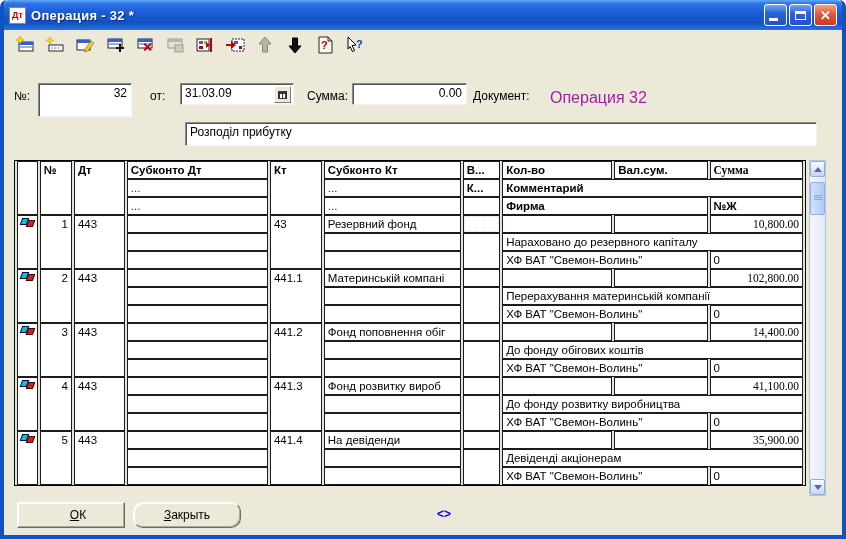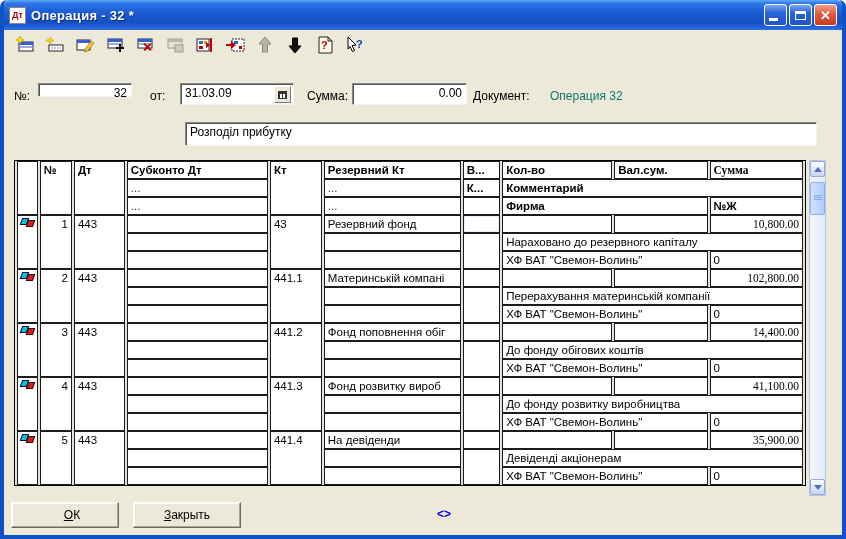--- a/index.html
+++ b/index.html
@@ -38,21 +38,21 @@
   .lbl { position:absolute; font-size:12px; color:#000; }
   .sunken { position:absolute; background:#fff; border:1px solid #888;
             border-bottom-color:#f4f4f4; border-right-color:#f4f4f4;
             box-shadow:inset 1px 1px 0 #555; font-size:12px; padding:2px 4px; }
   .num-right { text-align:right; }
   .cal-btn { position:absolute; width:17px; height:17px; top:2px; right:2px;
       background:#ECE9D8; border:1px solid #fff; border-right-color:#7a7a7a;
       border-bottom-color:#7a7a7a; display:flex; align-items:center; justify-content:center; }
   .cal-glyph { width:9px; height:8px; border:1px solid #333; border-top:3px solid #333;
       background:repeating-linear-gradient(90deg,#333 0 1px,#fff 1px 3px); }
-  .doclink { position:absolute; font-size:12px; color:#0f766e; }
+  .doclink { position:absolute; font-size:16px; color:#a21caf; }
 
   
   .grid-wrap { position:absolute; left:10px; top:130px; width:812px; height:337px; }
   table.grid { border-collapse:separate; border-spacing:2px 0; background:#E6E3D4;
        border:1px solid #000; table-layout:fixed; width:792px; }
   table.grid td { height:17px; background:#fff; border:1px solid #1c1c1c; padding:0 3px;
        font-size:11.5px; white-space:nowrap; overflow:hidden; vertical-align:top; line-height:16px; }
   td.h { background:#F1EFE3; font-weight:bold; }
   td.dots { font-weight:normal; color:#333; }
   td.c-marker { background:#ECE9D8; text-align:center; vertical-align:top; padding-top:2px; }
@@ -195,21 +195,21 @@
         </div>
       <div class="tool">
           <svg width="20" height="18">
             <path d="M3 1l8 8-4 .5 2.5 5-2 1-2.5-5L3 13z" fill="#fff" stroke="#000"></path>
             <text x="11" y="12" font-size="11" font-weight="bold" fill="#103BB0">?</text>
           </svg>
         </div>
     </div>
 
     <span class="lbl" style="left:10px; top:59px;">№:</span>
-    <div class="sunken num-right" style="left:34px; top:53px; width:94px; height:14px;">32</div>
+    <div class="sunken num-right" style="left:34px; top:53px; width:94px; height:34px;">32</div>
     <span class="lbl" style="left:146px; top:59px;">от:</span>
     <div class="sunken" style="left:176px; top:53px; width:114px; height:22px;">
       <span>31.03.09</span>
       <span class="cal-btn">
           <span class="cal-glyph"></span>
         </span>
     </div>
     <span class="lbl" style="left:303px; top:59px;">Сумма:</span>
     <div class="sunken num-right" style="left:348px; top:53px; width:115px; height:22px;">0.00</div>
     <span class="lbl" style="left:469px; top:59px;">Документ:</span>
@@ -232,21 +232,21 @@
             <col style="width:90px">
         </colgroup>
 
         <tbody>
             <tr>
           <td class="h c-marker" rowspan="3"></td>
           <td class="h" rowspan="3">№</td>
           <td class="h" rowspan="3">Дт</td>
           <td class="h">Субконто Дт</td>
           <td class="h" rowspan="3">Кт</td>
-          <td class="h">Резервний Кт</td>
+          <td class="h">Субконто Кт</td>
           <td class="h">В...</td>
           <td class="h">Кол-во</td>
           <td class="h">Вал.сум.</td>
           <td class="h h-sum">Сумма</td>
         </tr>
         <tr>
           <td class="h dots">...</td>
           <td class="h dots">...</td>
           <td class="h">К...</td>
           <td class="h" colspan="3">Комментарий</td>
@@ -392,21 +392,21 @@
           </div>
         <div class="sb-thumb">
             <div class="sb-grip"></div>
           </div>
         <div class="sb-btn down">
             <span class="tri-down"></span>
           </div>
       </div>
     </div>
 
-    <div class="btn" style="left:7px; top:472px;padding-left:14px;">
+    <div class="btn" style="left:13px; top:472px;padding-left:14px;">
         <span class="btn-label">ОК</span>
       </div>
-    <div class="btn" style="left:129px; top:472px;">
+    <div class="btn" style="left:129px; top:472px;border-radius:10px;">
         <span class="btn-label">Закрыть</span>
       </div>
     <span class="resize-mark" style="left:433px; top:477px;">&lt;&gt;</span>
   </div>
 </div>
 
 </body></html>

